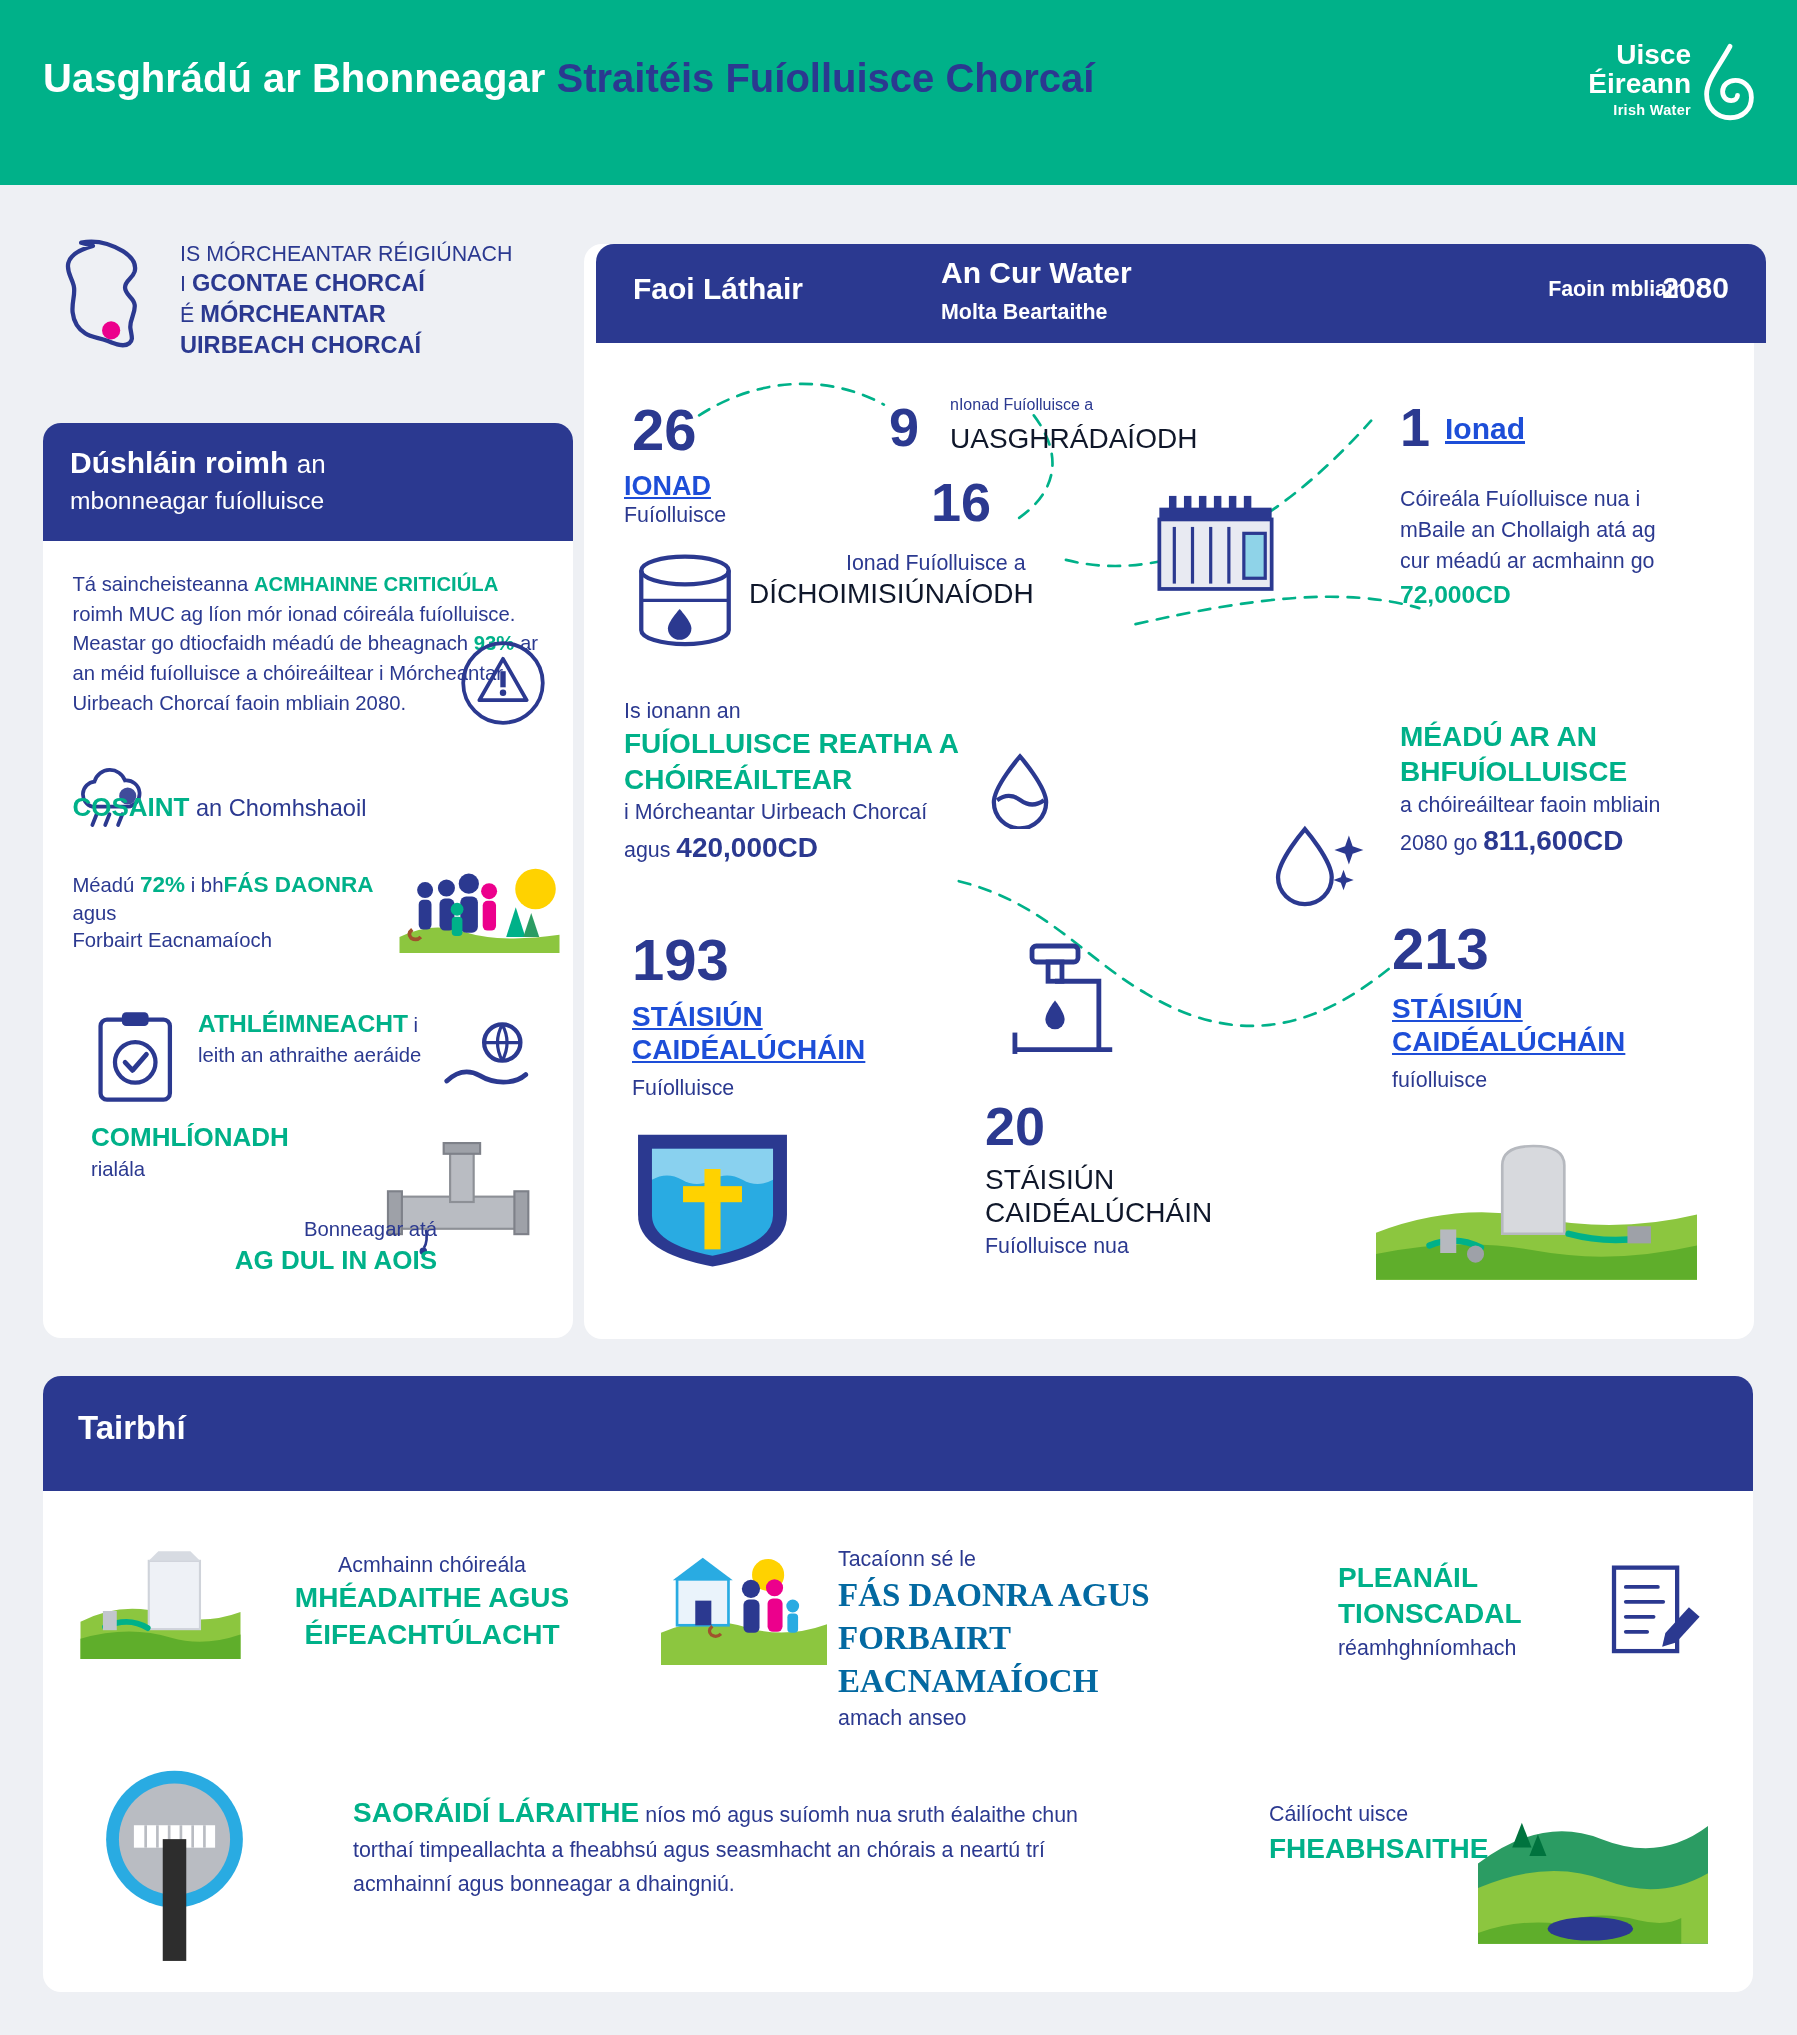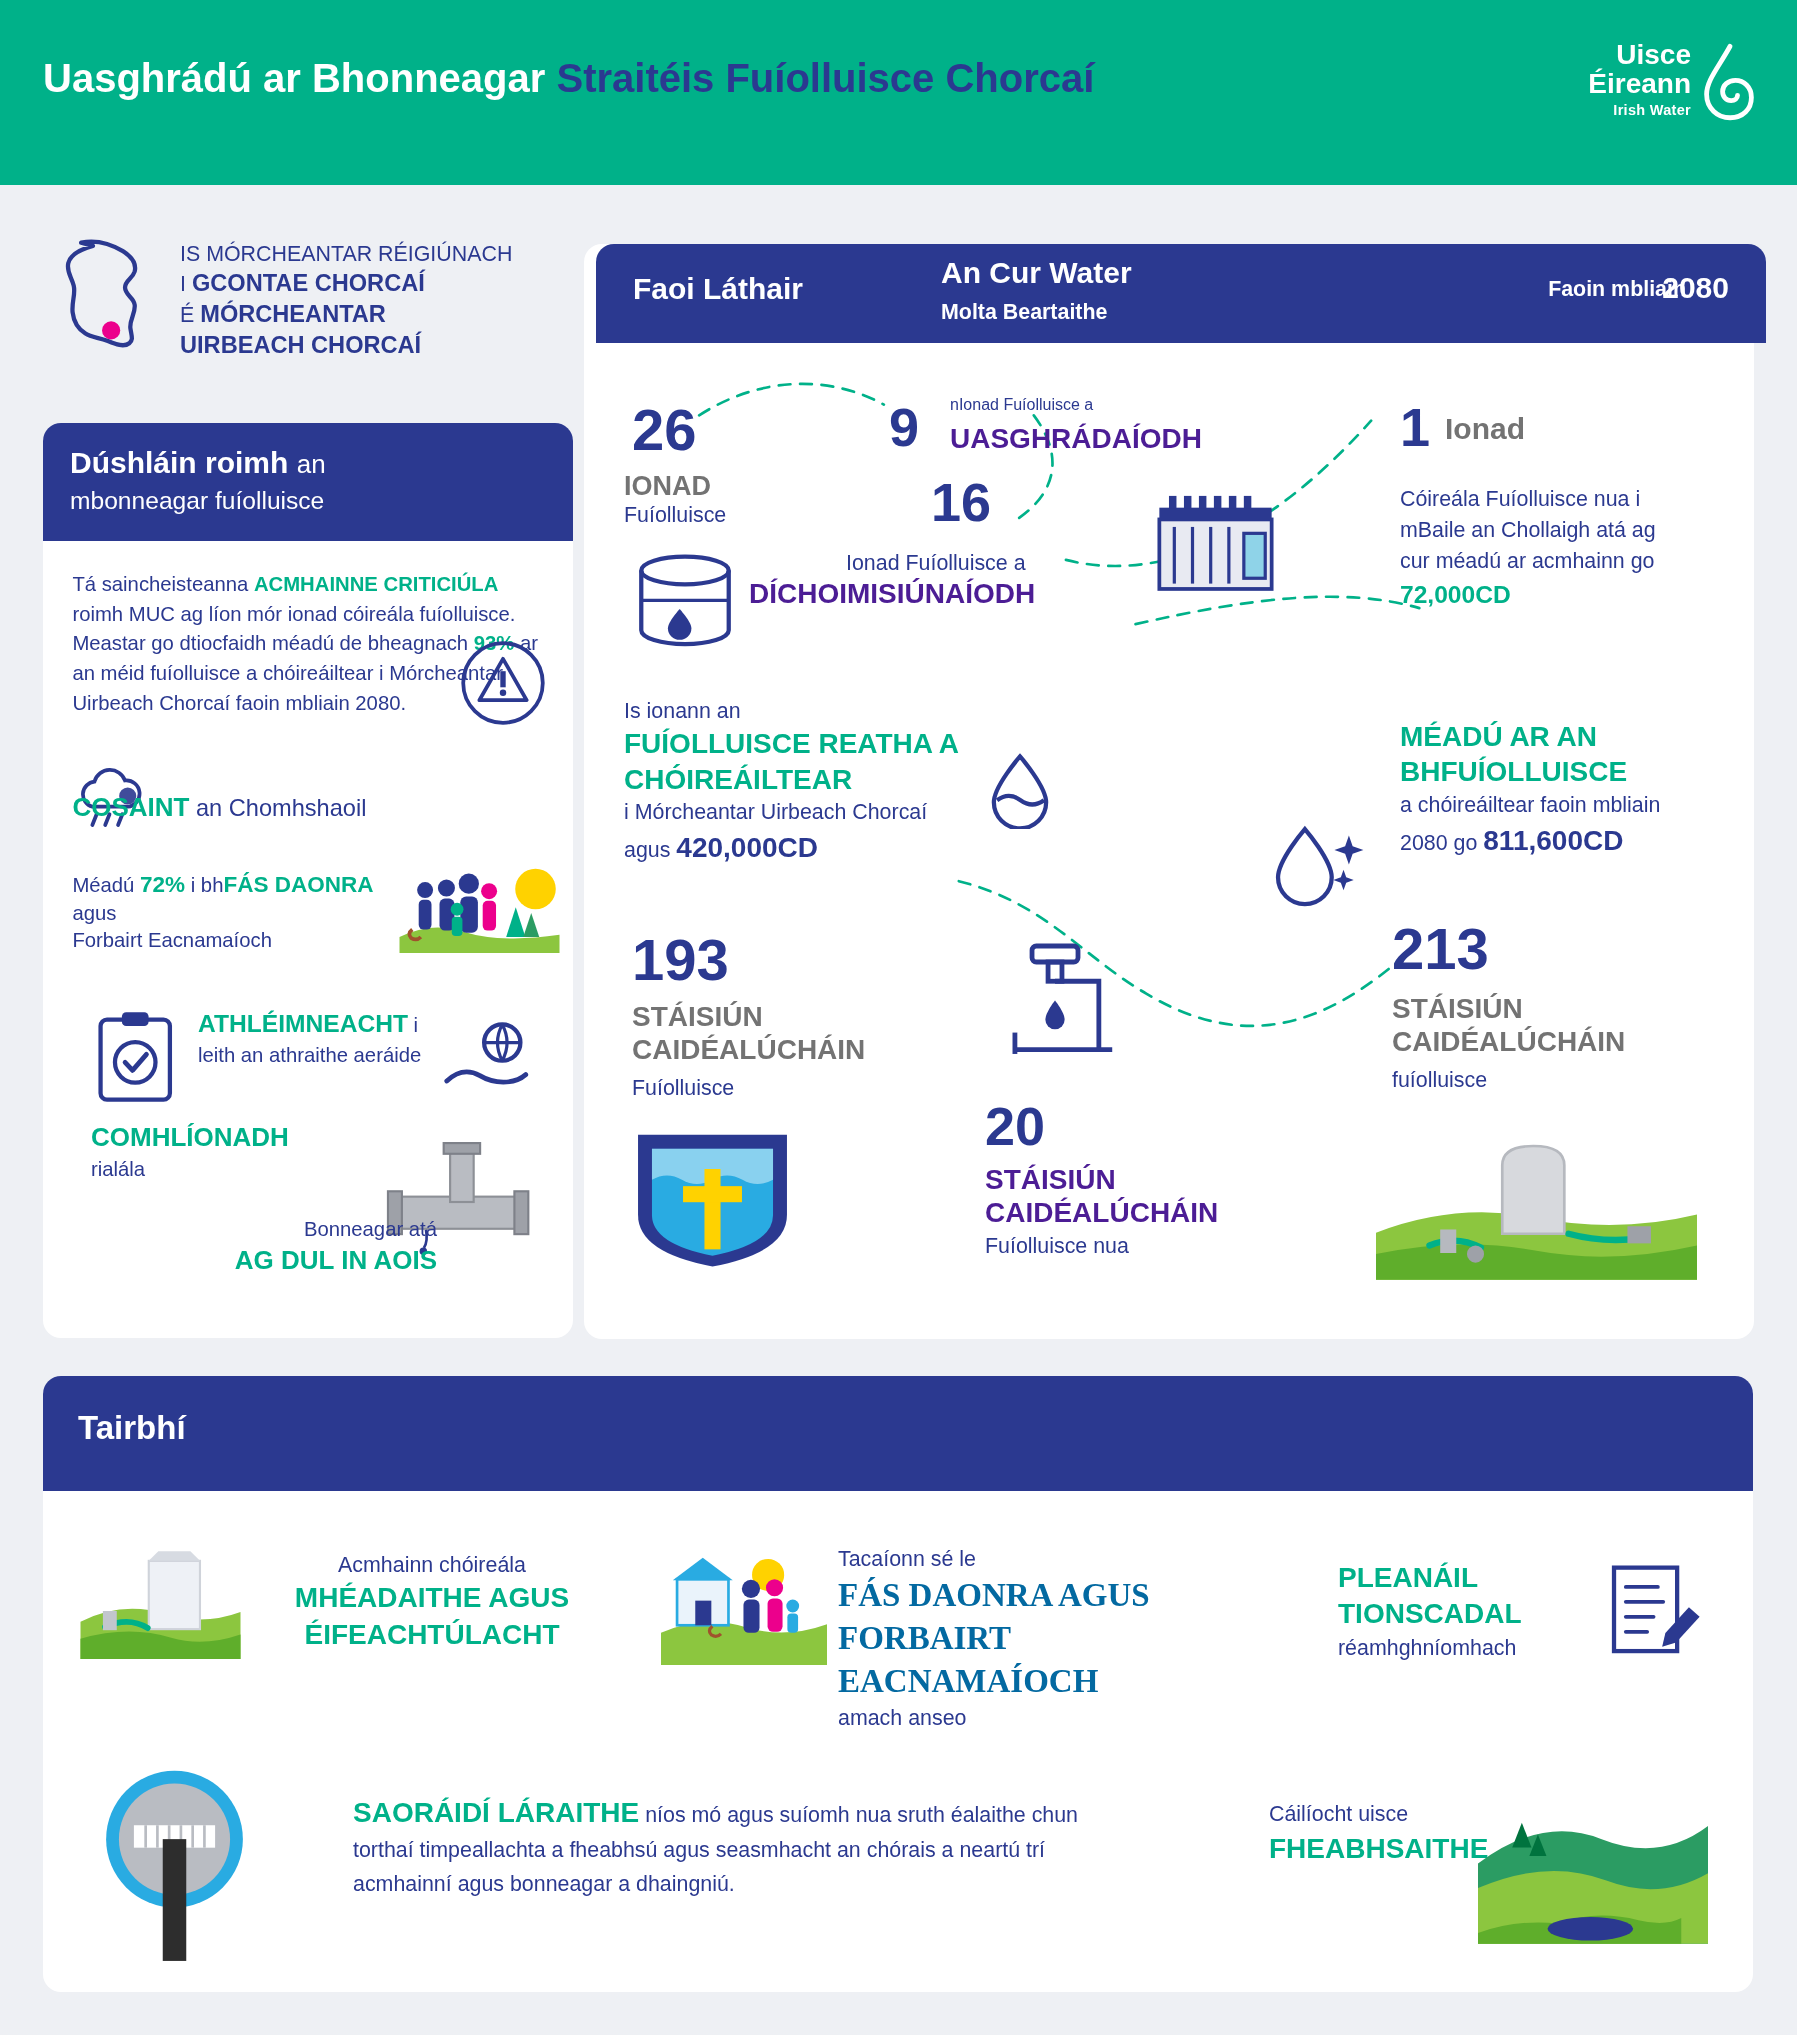--- a/index.html
+++ b/index.html
@@ -132,22 +132,22 @@
     border-radius: 18px 18px 0 0;
     color: #ffffff;
   }
   .mh-faoi { position: absolute; left: 37px; top: 28px; font-size: 30px; font-weight: bold; }
   .mh-cur { position: absolute; left: 345px; top: 11.8px; font-size: 30px; font-weight: bold; }
   .mh-molta { position: absolute; left: 345px; top: 56px; font-size: 21.4px; font-weight: bold; }
   .mh-faoin { position: absolute; right: 80px; top: 33px; font-size: 21.4px; font-weight: bold; }
   .mh-year { position: absolute; right: 37px; top: 27px; font-size: 30px; font-weight: bold; }
 
   .num { color: #2b3990; font-weight: bold; }
-  .lab-b { color: #737373; font-weight: bold; }
-  .lab-g { color: #4c1d95; font-weight: bold; }
+  .lab-b { color: #1d4ed8; font-weight: bold; text-decoration: underline; }
+  .lab-g { color: #0f172a; font-weight: normal; }
 
   .blk { position: absolute; }
 
   
   .n26 { left: 632px; top: 396px; font-size: 58px; }
   .n26l1 { left: 624px; top: 471px; font-size: 27px; }
   .n26l2 { left: 624px; top: 503px; font-size: 21.4px; color:#2b3990; }
   .tank-icon { position: absolute; left: 629px; top: 551px; width: 112px; height: 102px; }
 
   .n9 { left: 889px; top: 396px; font-size: 54px; }

